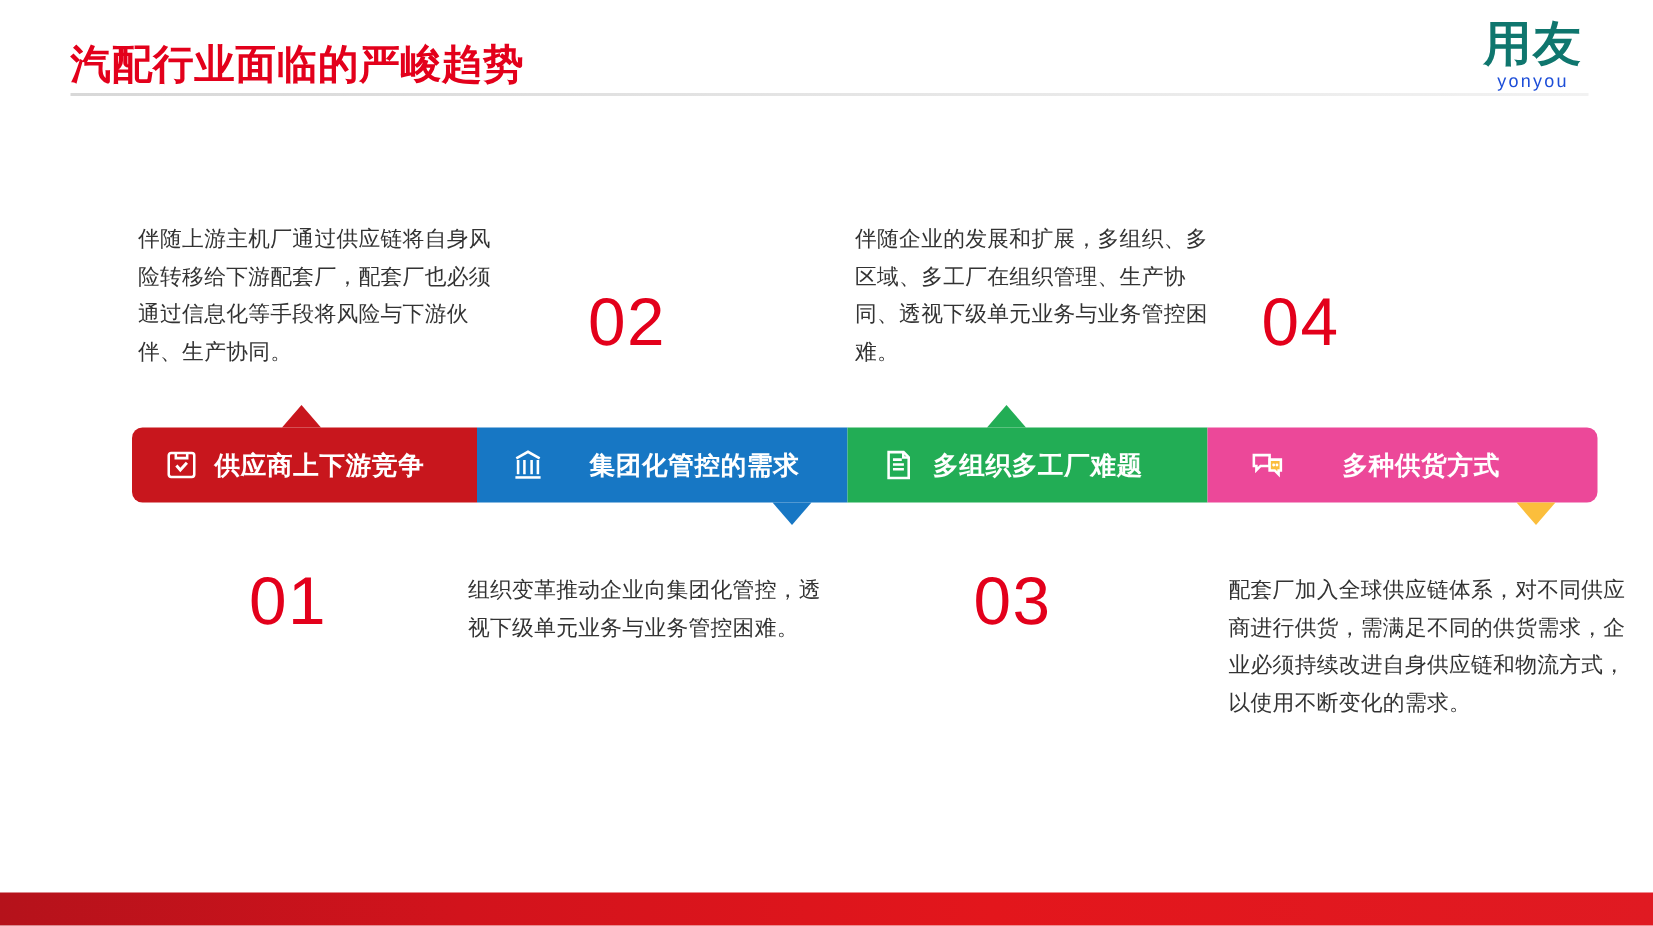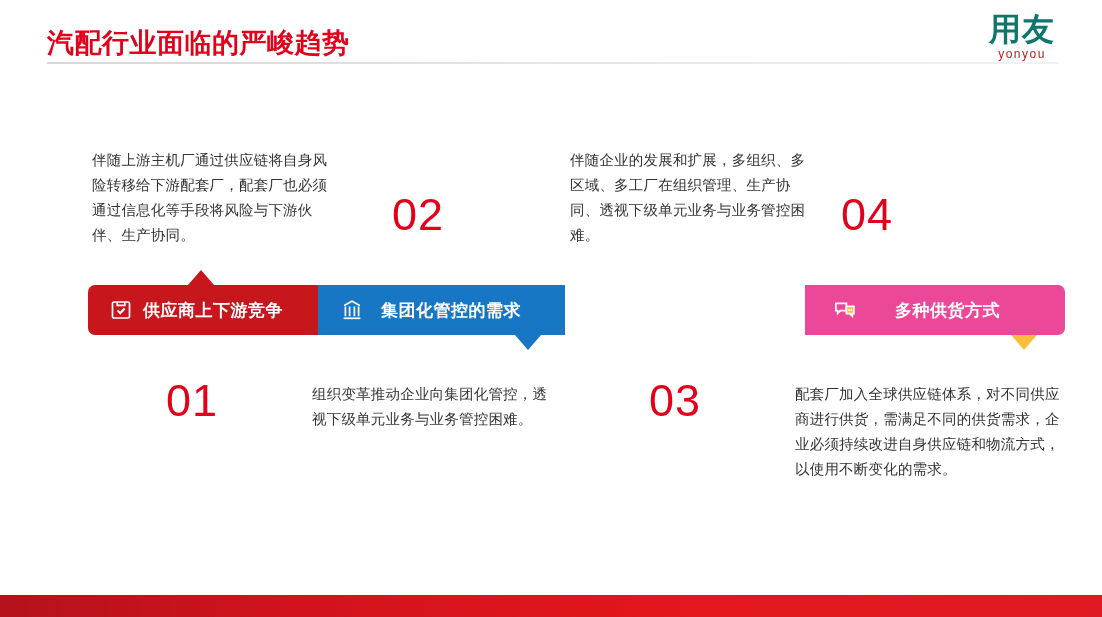--- a/index.html
+++ b/index.html
@@ -54,21 +54,21 @@
   }
   #brand-logo-mark {
     font-size: 32px;
     font-weight: bold;
     color: #0f766e;
     letter-spacing: 1px;
     line-height: 34px;
   }
   #brand-logo-text {
     font-size: 12px;
-    color: #b91c1c;
+    color: #1d4ed8;
     letter-spacing: 1.5px;
     margin-top: 2px;
   }
 
   
   #ribbon {
     position: absolute;
     left: 88px;
     top: 285px;
     width: 977px;
@@ -169,38 +169,49 @@
   </div>
 
   <div class="seg" style="left:230px; width:247px; background:#1777C4; padding-left:22px;">
     <span class="seg-icon">
       <svg viewBox="0 0 24 24" width="24" height="24" fill="none" stroke="#ffffff" stroke-width="1.7">
         <path d="M4.2 7.6 L12 3.2 L19.8 7.6"></path>
         <path d="M5.4 8.6 V18.2 M9.6 8.6 V18.2 M14.4 8.6 V18.2 M18.6 8.6 V18.2"></path>
         <path d="M3.6 20.3 H20.4"></path>
       </svg>
     </span>
-    <span class="seg-label" style="margin-left:17px;">集团化管控的需求</span>
+    <span class="seg-label" style="margin-left:29px;">集团化管控的需求</span>
     <span class="arrow-down" style="left:197px; border-top:15px solid #1777C4;"></span>
   </div>
 
+  <div class="seg" style="left:477px; width:240px; background:#22AD55; padding-left:22px;">
+    <span class="seg-icon">
+      <svg viewBox="0 0 24 24" width="24" height="24" fill="none" stroke="#ffffff" stroke-width="1.7">
+        <path d="M5.4 3.4 H15.4 L18.8 6.8 V20.6 H5.4 Z"></path>
+        <path d="M15.2 3.6 V7 H18.6"></path>
+        <path d="M8.3 8.4 H14.2 M8.3 11.6 H15.6 M8.3 14.8 H15.6"></path>
+      </svg>
+    </span>
+    <span class="seg-label" style="margin-left:11px;">多组织多工厂难题</span>
+    <span class="arrow-up" style="left:93px; border-bottom:15px solid #22AD55;"></span>
+  </div>
 
   <div class="seg seg-round-r" style="left:717px; width:260px; background:#ec4899; padding-left:28px;">
     <span class="seg-icon">
       <svg viewBox="0 0 24 24" width="24" height="24" fill="none" stroke="#ffffff" stroke-width="1.7">
         <path d="M2.9 5.4 H13.4 V12.6 H7.4 L4.6 15.4 V12.6 H2.9 Z"></path>
         <path d="M13.4 8.4 H20.9 V15.6 H19.4 V18.2 L16.8 15.6 H13.4 Z" fill="#FBBE3C"></path>
         <path d="M16.1 12 h0.01 M18.3 12 h0.01" stroke-width="1.9" stroke-linecap="round"></path>
       </svg>
     </span>
     <span class="seg-label" style="margin-left:38px;">多种供货方式</span>
     <span class="arrow-down" style="left:206px; border-top:15px solid #FBBE3C;"></span>
   </div>
 
 </div>
 
 <div class="num" style="left:166px; top:378px;">01</div>
 <div class="callout" style="left:312px; top:382px; width:242px;">组织变革推动企业向集团化管控，透视下级单元业务与业务管控困难。</div>
 
 <div class="num" style="left:605px; top:378px;margin-left:44px;">03</div>
-<div class="callout" style="left:795px; top:382px; width:265px;">配套厂加入全球供应链体系，对不同供应商进行供货，需满足不同的供货需求，企业必须持续改进自身供应链和物流方式，以使用不断变化的需求。</div>
+<div class="callout" style="left:819px; top:382px; width:265px;">配套厂加入全球供应链体系，对不同供应商进行供货，需满足不同的供货需求，企业必须持续改进自身供应链和物流方式，以使用不断变化的需求。</div>
 
 <div id="bottom-stripe"></div>
 
 </body></html>

